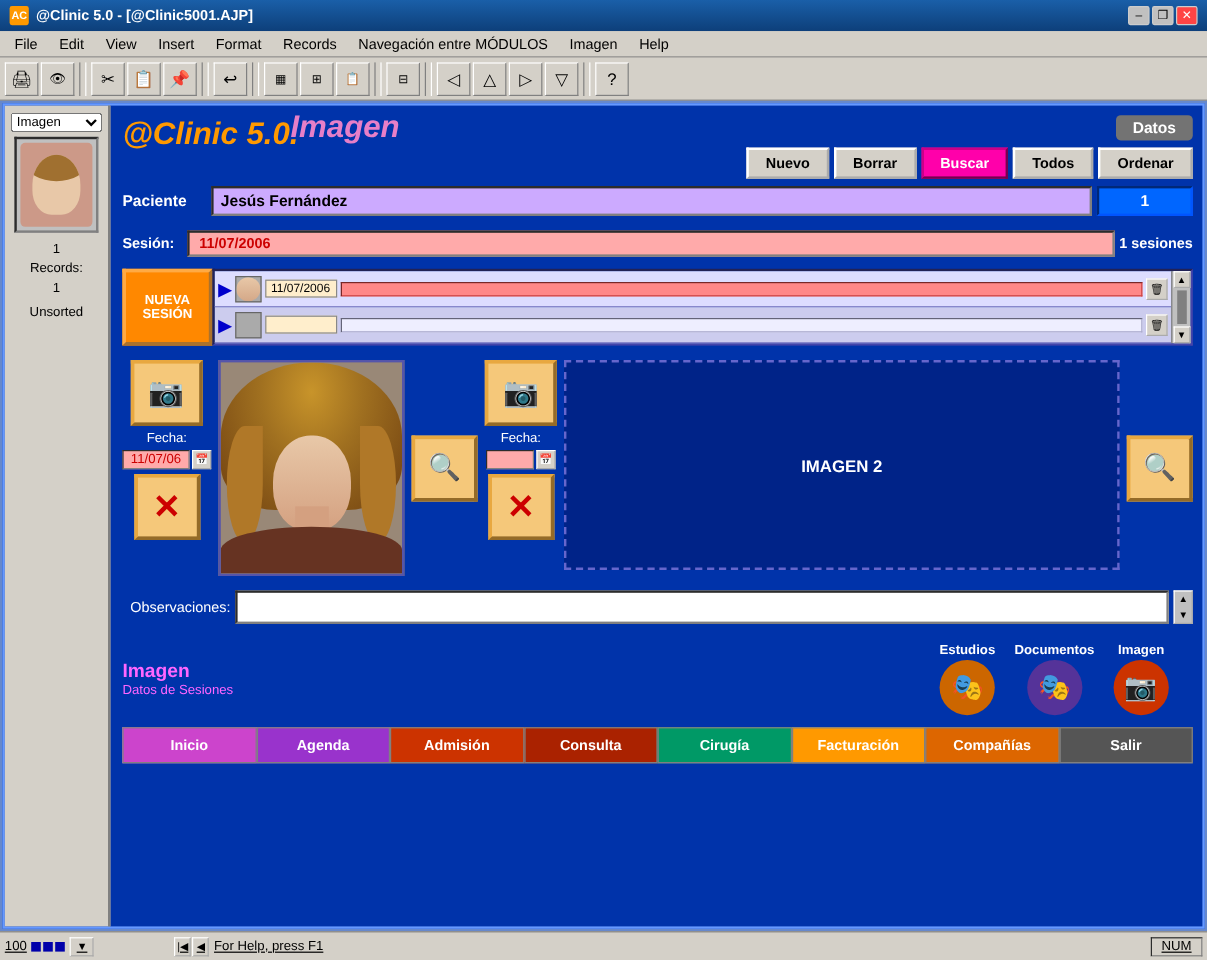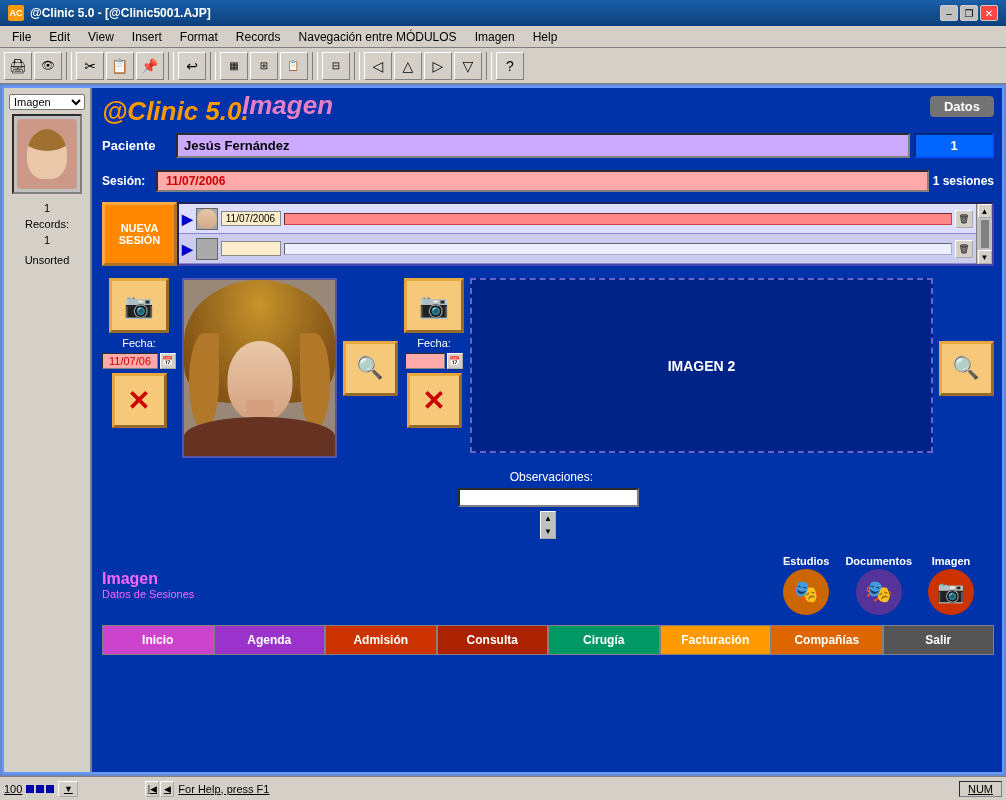--- a/index.html
+++ b/index.html
@@ -441,20 +441,27 @@
 
       <div class="inner-right">
 
         <div style="display:flex;align-items:flex-start;justify-content:space-between;">
           <div style="position:relative;">
             <div class="logo-text">@Clinic 5.0.</div>
             <div style="position:absolute;top:-6px;left:140px;font-size:26px;font-weight:bold;color:#ff88cc;opacity:0.9;font-style:italic;">Imagen</div>
           </div>
           <div style="display:flex;flex-direction:column;align-items:flex-end;gap:6px;">
             <div style="background:#737373;color:white;font-weight:bold;padding:3px 14px;border-radius:4px;font-size:13px;">Datos</div>
+            <div class="action-buttons">
+              <button class="action-btn">Nuevo</button>
+              <button class="action-btn">Borrar</button>
+              <button class="action-btn" style="background:#ff00aa;color:white;border-color:#cc0088;">Buscar</button>
+              <button class="action-btn">Todos</button>
+              <button class="action-btn">Ordenar</button>
+            </div>
           </div>
         </div>
 
         <div class="paciente-row">
           <span class="paciente-label">Paciente</span>
           <input class="paciente-input" type="text" value="Jesús Fernández" style="background: rgb(204, 170, 255); border: 2px inset rgb(128, 128, 128); padding: 3px 6px; font-size: 13px; font-weight: bold; flex: 1 1 0%; color: rgb(0, 0, 0);">
           <div class="paciente-num">1</div>
         </div>
 
         <div class="sesion-row">
@@ -540,21 +547,21 @@
             <span>IMAGEN 2</span>
           </div>
 
           <div style="display:flex;flex-direction:column;justify-content:center;align-items:center;height:180px;">
             <div class="plus-btn">
               <span style="font-size:22px;">🔍</span>
             </div>
           </div>
         </div>
 
-        <div style="display:flex;align-items:center;gap:4px;margin-bottom:6px;flex-direction:column;">
+        <div style="display:flex;align-items:center;gap:4px;margin-bottom:6px;">
           <span style="color:white;font-size:12px;min-width:90px;text-align:right;">Observaciones:</span>
           <input type="text" style="flex: 1 1 0%; height: 28px; background: white; border: 2px inset rgb(128, 128, 128);" value="">
           <div style="width:16px;height:28px;background:#c0c0c0;border:1px outset #fff;display:flex;flex-direction:column;align-items:center;justify-content:space-between;padding:2px 0;">
             <span style="font-size:8px;">▲</span>
             <span style="font-size:8px;">▼</span>
           </div>
         </div>
 
         <div style="display:flex;align-items:center;gap:10px;padding:4px 0;">
           <div style="display:flex;flex-direction:column;">

